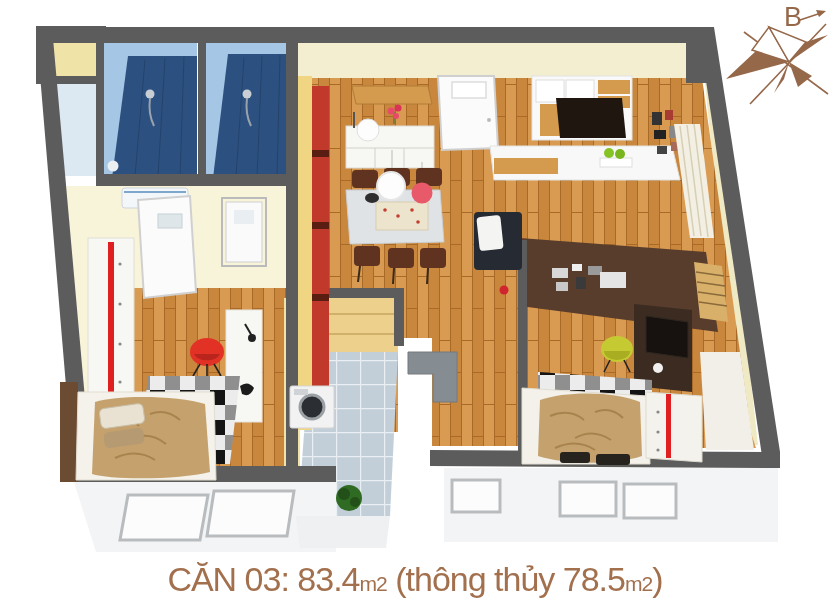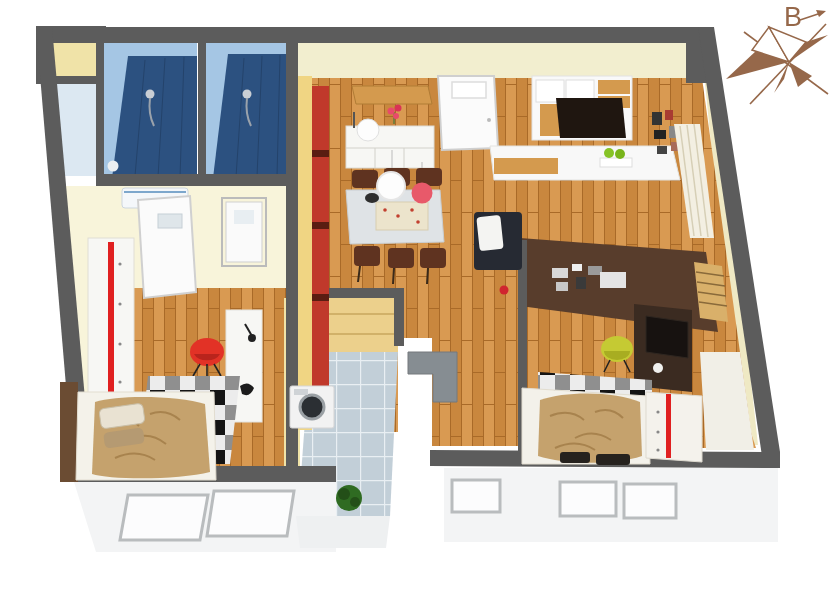--- a/index.html
+++ b/index.html
@@ -363,13 +363,16 @@
     <polygon points="789,62 769,27 806,42" fill="#ffffff" class="s-compass" stroke-width="1.5"></polygon>
     <polygon points="789,62 806,42 828,35" class="f-compass"></polygon>
     <polygon points="789,62 812,76 798,87" class="f-compass"></polygon>
     <polygon points="789,62 774,93 784,79" class="f-compass"></polygon>
     <line x1="800" y1="20" x2="824" y2="12" class="s-compass" stroke-width="1.6"></line>
     <polygon points="826,11 816,10 819,17" class="f-compass"></polygon>
     <text x="784" y="26" class="compass-label">B</text>
   </g>
 </svg>
 
+  <div class="caption">
+    <span>CĂN 03: 83.4</span><span class="unit">m2</span><span> (thông thủy 78.5</span><span class="unit">m2</span><span>)</span>
+  </div>
 </div>
 
 </body></html>

